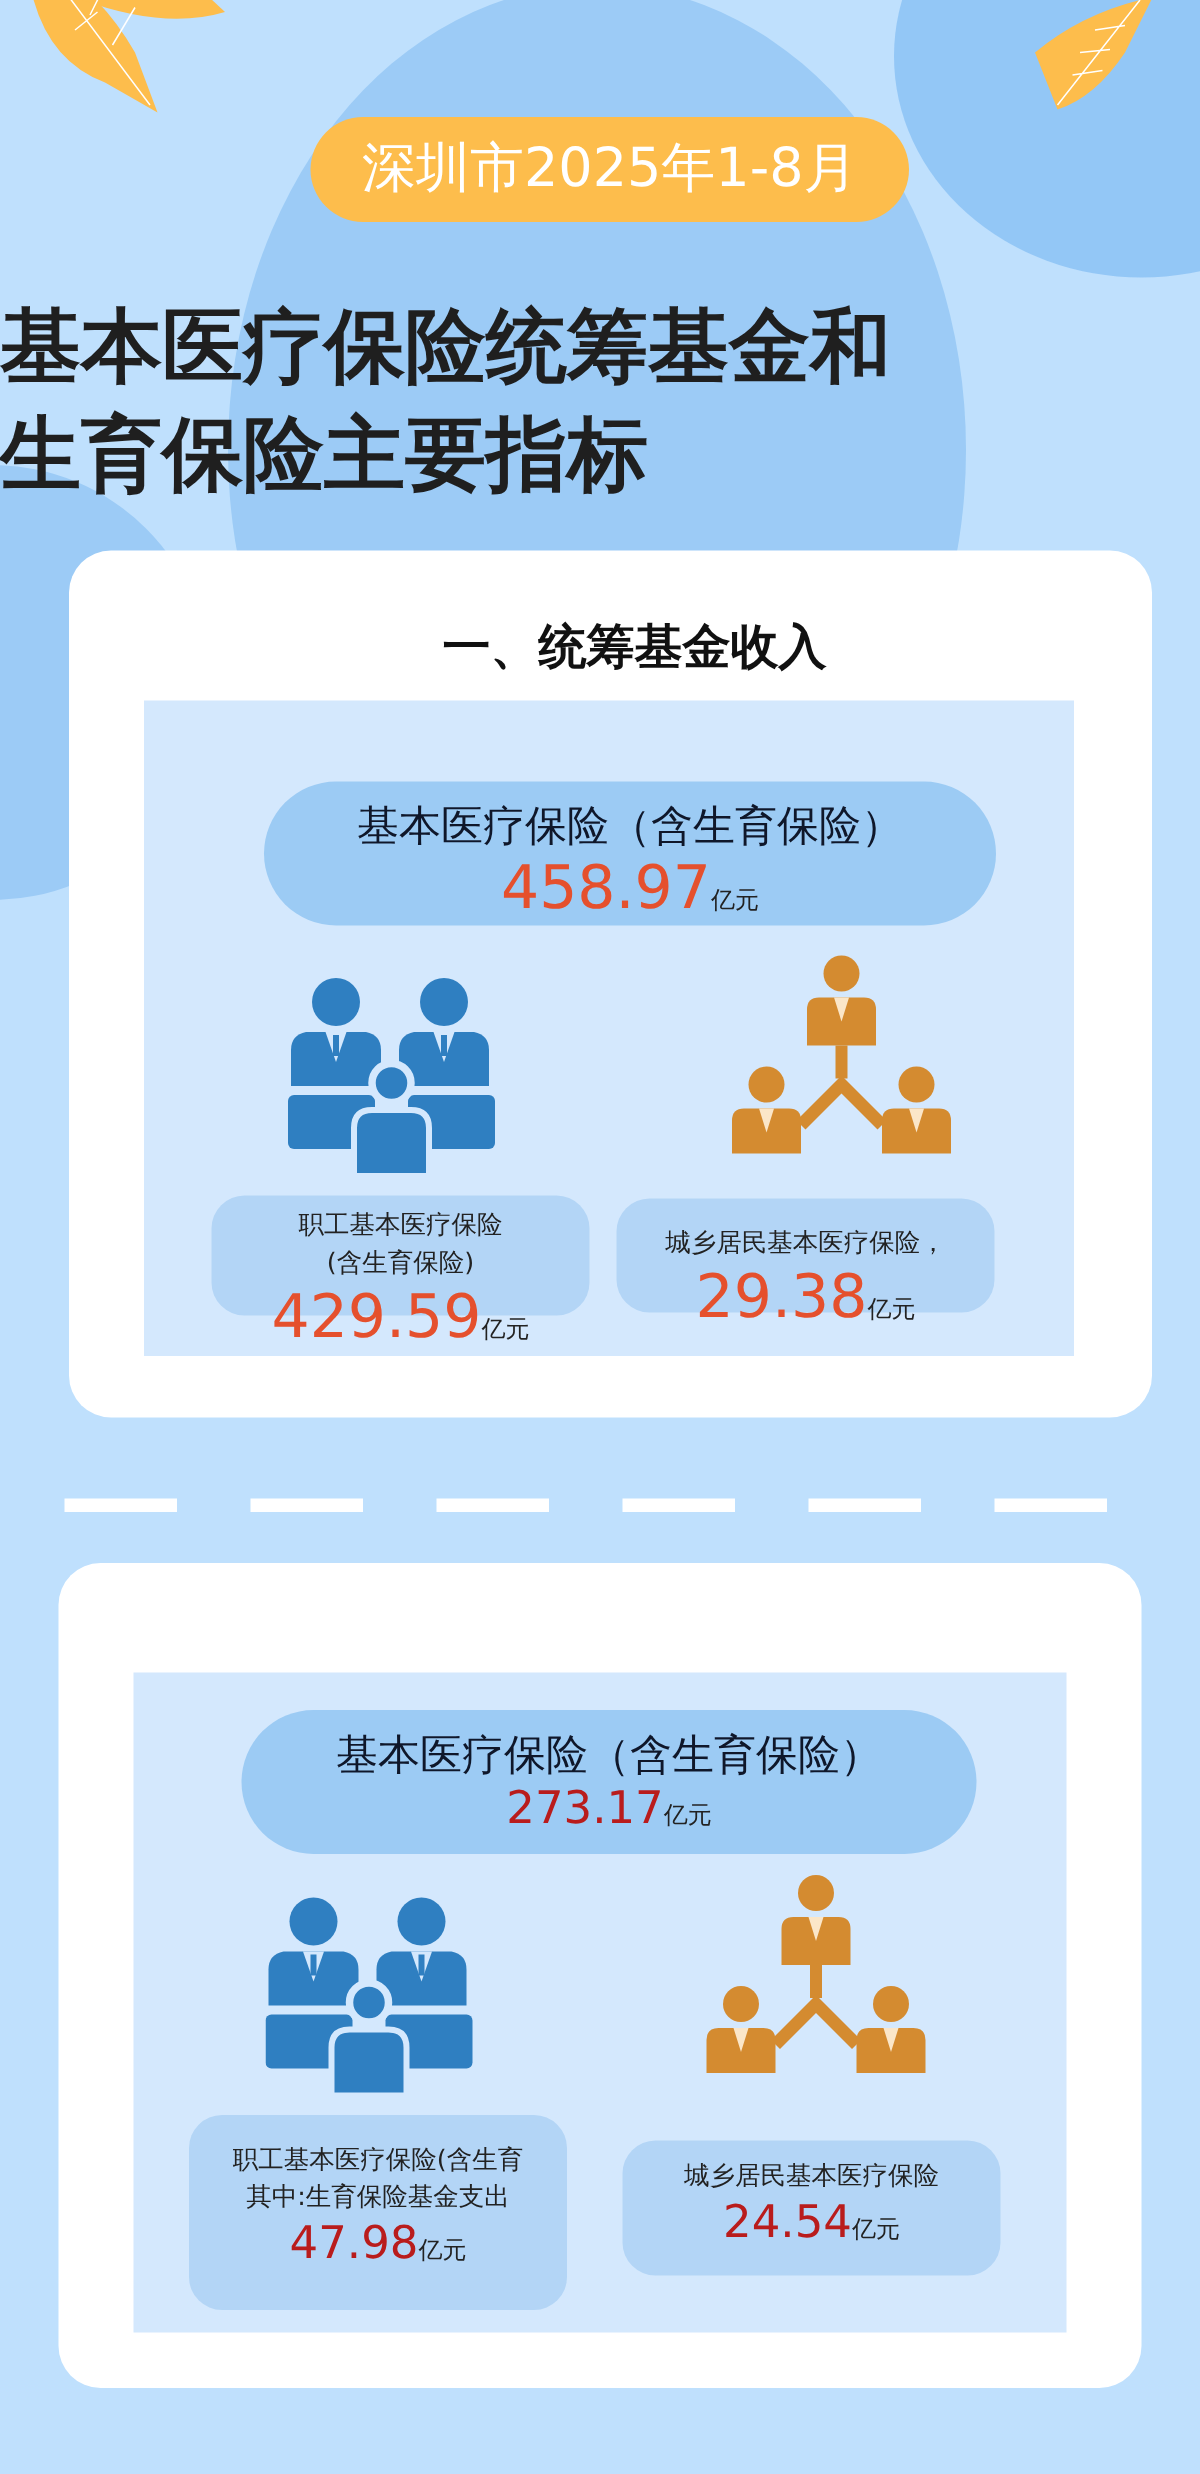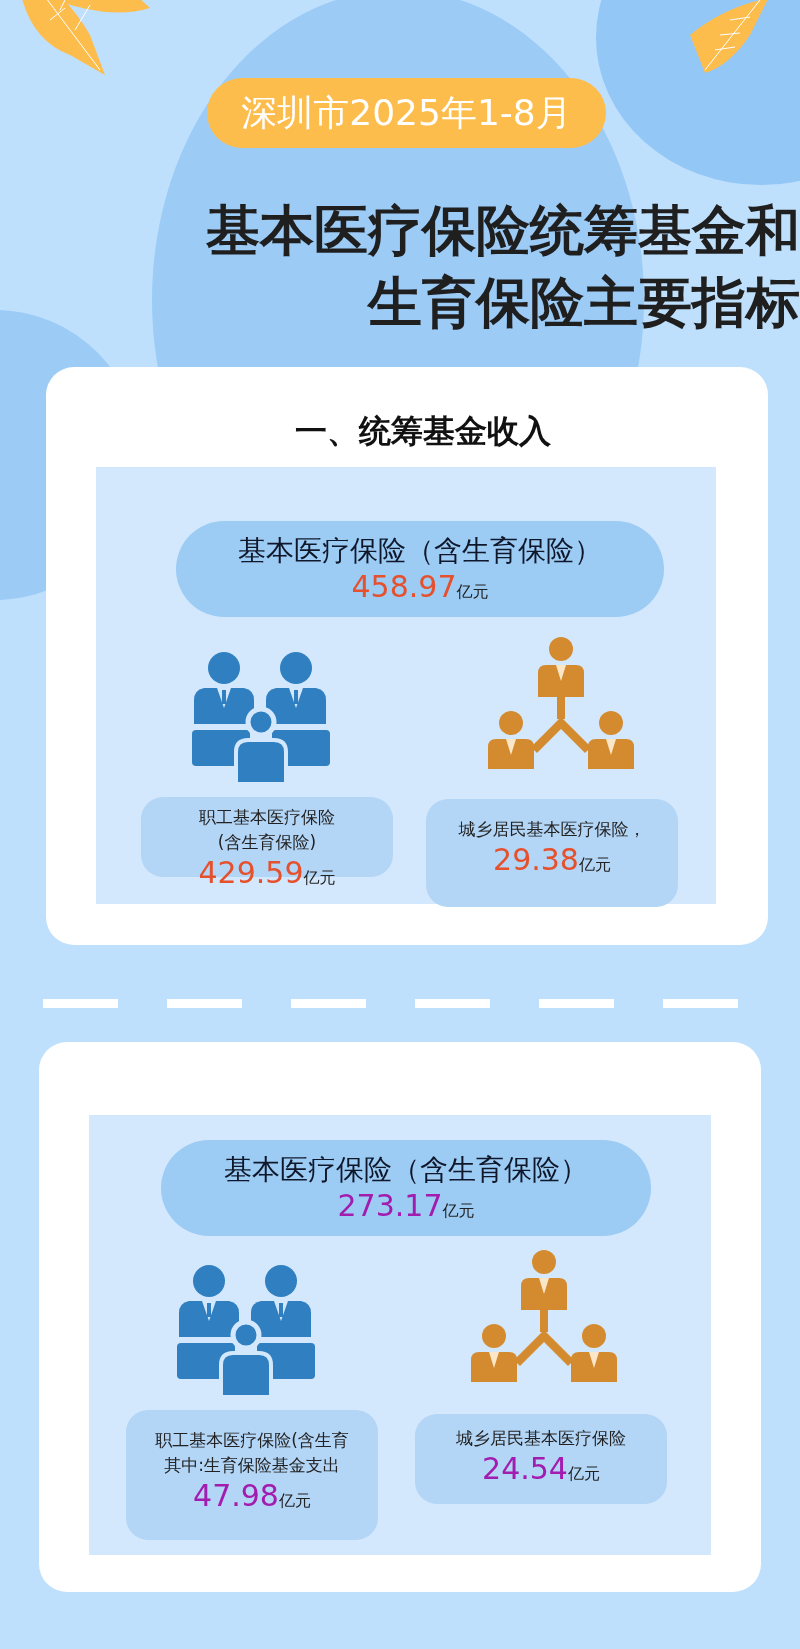--- a/index.html
+++ b/index.html
@@ -12,38 +12,38 @@
   .c-big { left:152px; top:-10px; width:492px; height:620px; background:#9ccbf6; }
   .c-right { left:596px; top:-110px; width:330px; height:295px; background:#90c5f5; opacity:.95; }
   .c-left { left:-150px; top:310px; width:290px; height:290px; background:#9ccbf6; }
   .leaf { position:absolute; }
   .pill-date {
     position:absolute; left:207px; top:78px; width:399px; height:70px;
     border-radius:35px; background:#fdbd4c; color:#fff;
     font-size:36px; font-weight:normal; text-align:center; line-height:70px;
   }
   .main-title {
-    position:absolute; left:0; width:800px; top:195px; text-align:right;
+    position:absolute; left:0; width:800px; top:195px; text-align:left;
     font-size:54px; font-weight:bold; color:#1f1f1f; line-height:72px;
   }
   .card { position:absolute; background:#fff; border-radius:28px; }
   .card1 { left:46px; top:367px; width:722px; height:578px; }
   .card2 { left:39px; top:1042px; width:722px; height:550px; }
   .card-title {
     position:absolute; left:16px; width:100%; text-align:center;
     font-size:32px; font-weight:bold; color:#111;
   }
   .panel { position:absolute; background:#d4e8fd; }
   .summary-pill {
     position:absolute; background:#9ccbf4; border-radius:48px; text-align:center;
   }
   .summary-pill .lbl { font-size:28px; color:#0f172a; line-height:36px; padding-top:12px; }
   .amount-line { font-size:16px; color:#222; }
-  .num-red { color:#e5502d; font-size:30px;margin-top:43px; }
-  .num-green { color:#a21caf; font-size:30px; }
+  .num-red { color:#e5502d; font-size:40px;margin-top:43px; }
+  .num-green { color:#b91c1c; font-size:30px; }
   .sub-card {
     position:absolute; background:#b3d5f6; border-radius:22px; text-align:center; color:#222;
   }
   .sub-card .t { font-size:17px; line-height:25px; }
   .sub-card .amt { font-size:16px; }
   .icon-box { position:absolute; }
   .dash { position:absolute; top:999px; height:9px; background:#fff; }
 </style>
 </head>
 <body>
@@ -117,21 +117,21 @@
           <path d="M120 104 L125 120 L130 104 Z"></path>
       </g>
     </svg>
 
     <div class="sub-card" style="left:45px;top:330px;width:252px;height:80px">
       <div class="t" style="padding-top:8px">职工基本医疗保险</div>
       <div class="t">(含生育保险)</div>
       <div class="amt"><span class="num-red">429.59</span><span>亿元</span></div>
     </div>
 
-    <div class="sub-card" style="left:330px;top:332px;width:252px;height:108px">
+    <div class="sub-card" style="left:315px;top:332px;width:252px;height:76px">
       <div class="t" style="padding-top:18px">城乡居民基本医疗保险，</div>
       <div class="amt"><span class="num-red">29.38</span><span>亿元</span></div>
     </div>
   </div>
 </div>
 
 <div class="dash" style="left:43px;width:75px"></div>
 <div class="dash" style="left:167px;width:75px"></div>
 <div class="dash" style="left:291px;width:75px"></div>
 <div class="dash" style="left:415px;width:75px"></div>
@@ -186,18 +186,18 @@
           <path d="M120 104 L125 120 L130 104 Z"></path>
       </g>
     </svg>
 
     <div class="sub-card" style="left:37px;top:295px;width:252px;height:130px">
       <div class="t" style="padding-top:18px">职工基本医疗保险(含生育</div>
       <div class="t">其中:生育保险基金支出</div>
       <div class="amt"><span class="num-green">47.98</span><span>亿元</span></div>
     </div>
 
-    <div class="sub-card" style="left:326px;top:299px;width:252px;height:90px">
+    <div class="sub-card" style="left:326px;top:312px;width:252px;height:90px">
       <div class="t" style="padding-top:12px">城乡居民基本医疗保险</div>
       <div class="amt"><span class="num-green">24.54</span><span>亿元</span></div>
     </div>
   </div>
 </div>
 
 </body></html>

